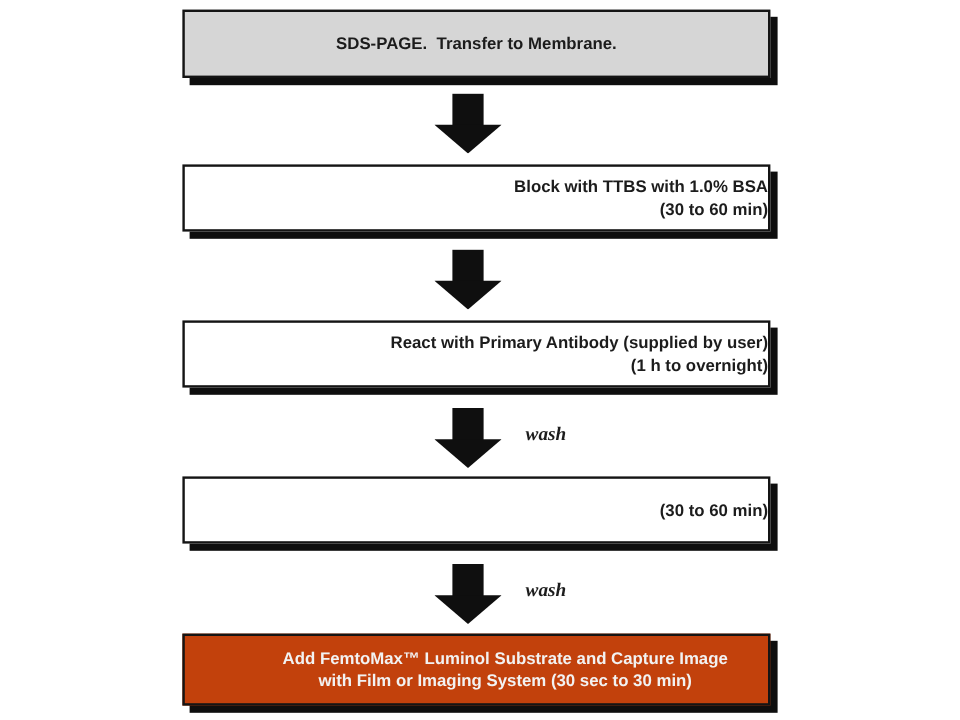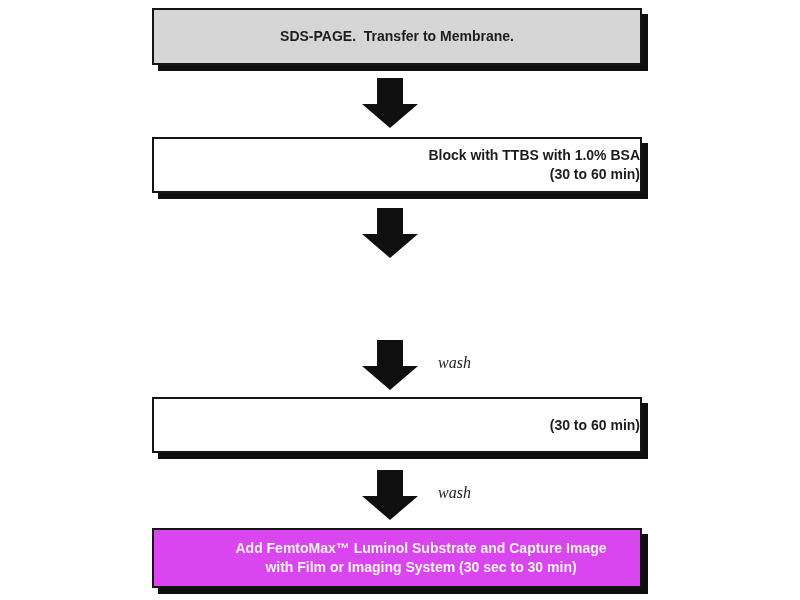--- a/index.html
+++ b/index.html
@@ -31,33 +31,33 @@
     font-size: 14px;
     line-height: 19px;
     color: #1c1c1c;
     box-sizing: border-box;
   }
   .step-line {
     white-space: pre-wrap;
   }
   .step--gray  { background: #d6d6d6; }
   .step--white { background: #ffffff; align-items: flex-end; }
-  .step--dark  { background: #d946ef; color: #f2f2f2; padding-left: 48px; }
+  .step--dark  { background: #c2410c; color: #f2f2f2; padding-left: 48px; }
   .arrow {
     position: absolute;
     left: 362px;
     width: 56px;
     height: 50px;
   }
   .wash {
     position: absolute;
     left: 438px;
     font-family: "Liberation Serif", serif;
     font-style: italic;
-    font-weight: normal;
+    font-weight: bold;
     font-size: 16px;
     color: #1d1d1d;
   }
 </style>
 </head>
 <body>
 
 <div class="canvas">
 
   <div class="step step--gray" style="top:8px; height:57px;">
@@ -72,20 +72,24 @@
   <div class="step step--white" style="top:137px; height:56px;">
     <div class="step-line">Block with TTBS with 1.0% BSA</div>
     <div class="step-line">(30 to 60 min)</div>
   </div>
 
   <svg class="arrow" style="top:208px;" viewBox="0 0 56 50">
     <rect x="15" y="0" width="26" height="27" fill="#0f0f0f"></rect>
     <polygon points="0,26 56,26 28,50" fill="#0f0f0f"></polygon>
   </svg>
 
+  <div class="step step--white" style="top:267px; height:56px;">
+    <div class="step-line">React with Primary Antibody (supplied by user)</div>
+    <div class="step-line">(1 h to overnight)</div>
+  </div>
 
   <svg class="arrow" style="top:340px;" viewBox="0 0 56 50">
     <rect x="15" y="0" width="26" height="27" fill="#0f0f0f"></rect>
     <polygon points="0,26 56,26 28,50" fill="#0f0f0f"></polygon>
   </svg>
   <div class="wash" style="top:354px;">wash</div>
 
   <div class="step step--white" style="top:397px; height:56px;">
     <div class="step-line">(30 to 60 min)</div>
   </div>

